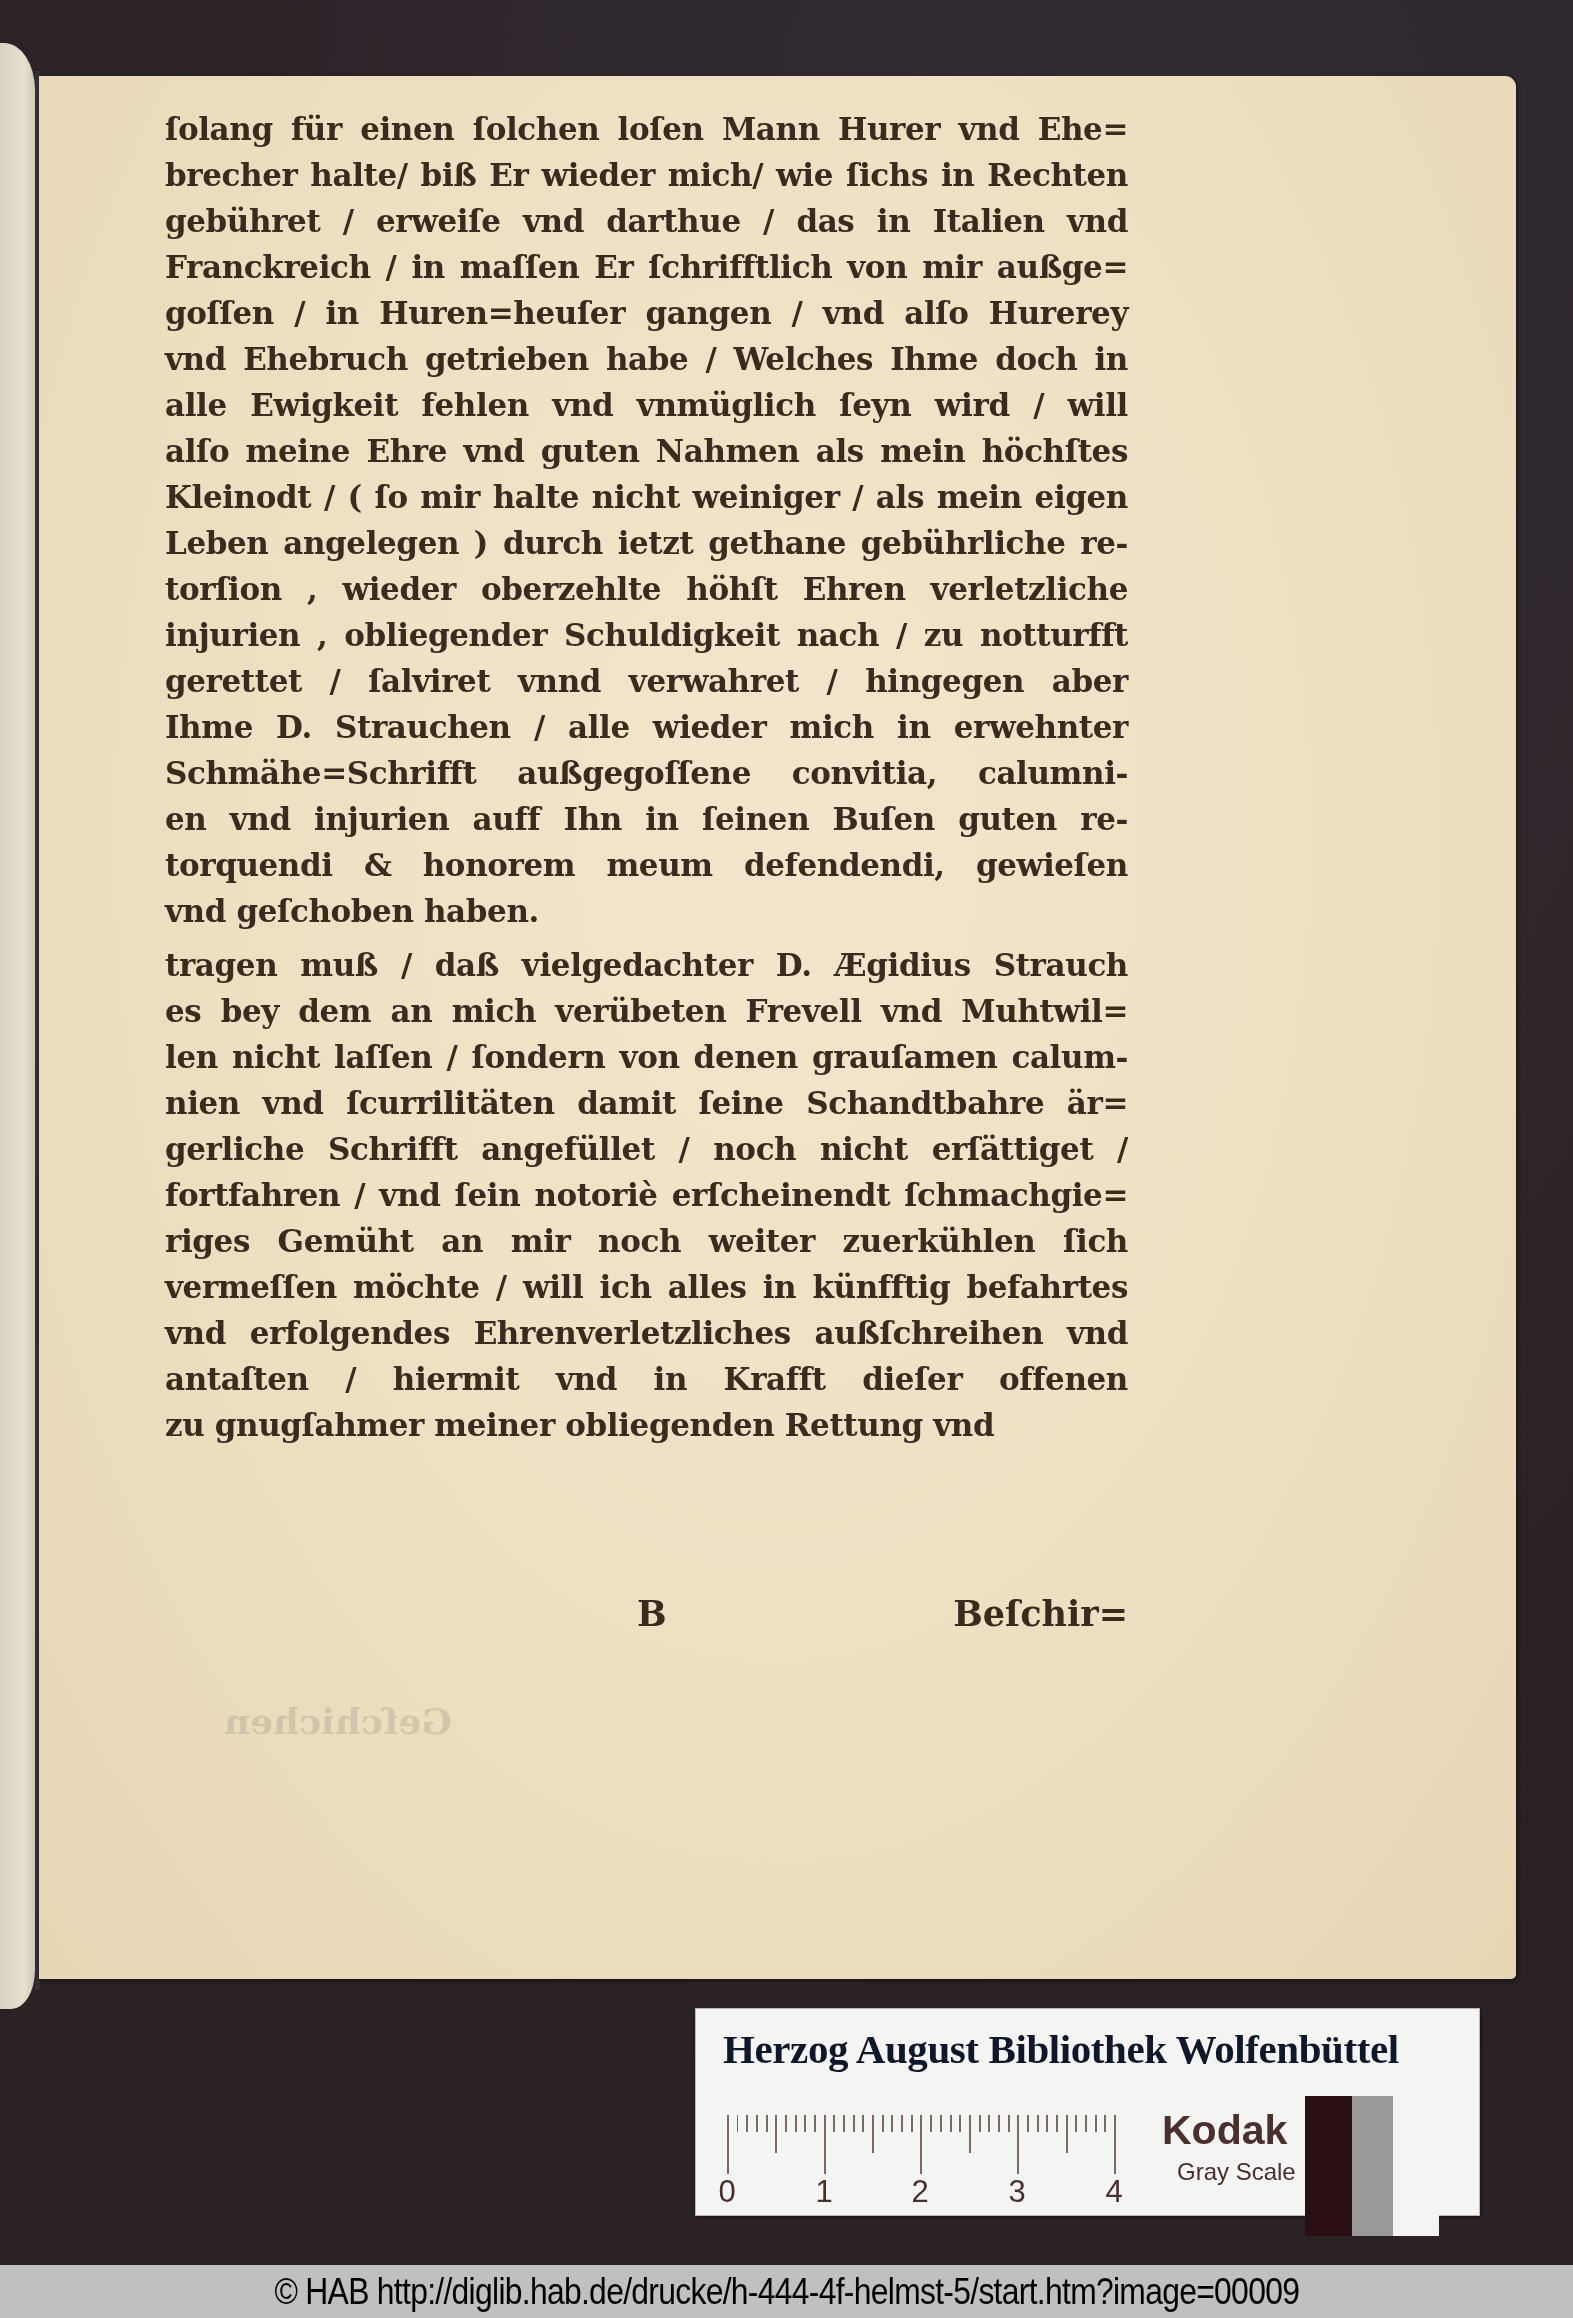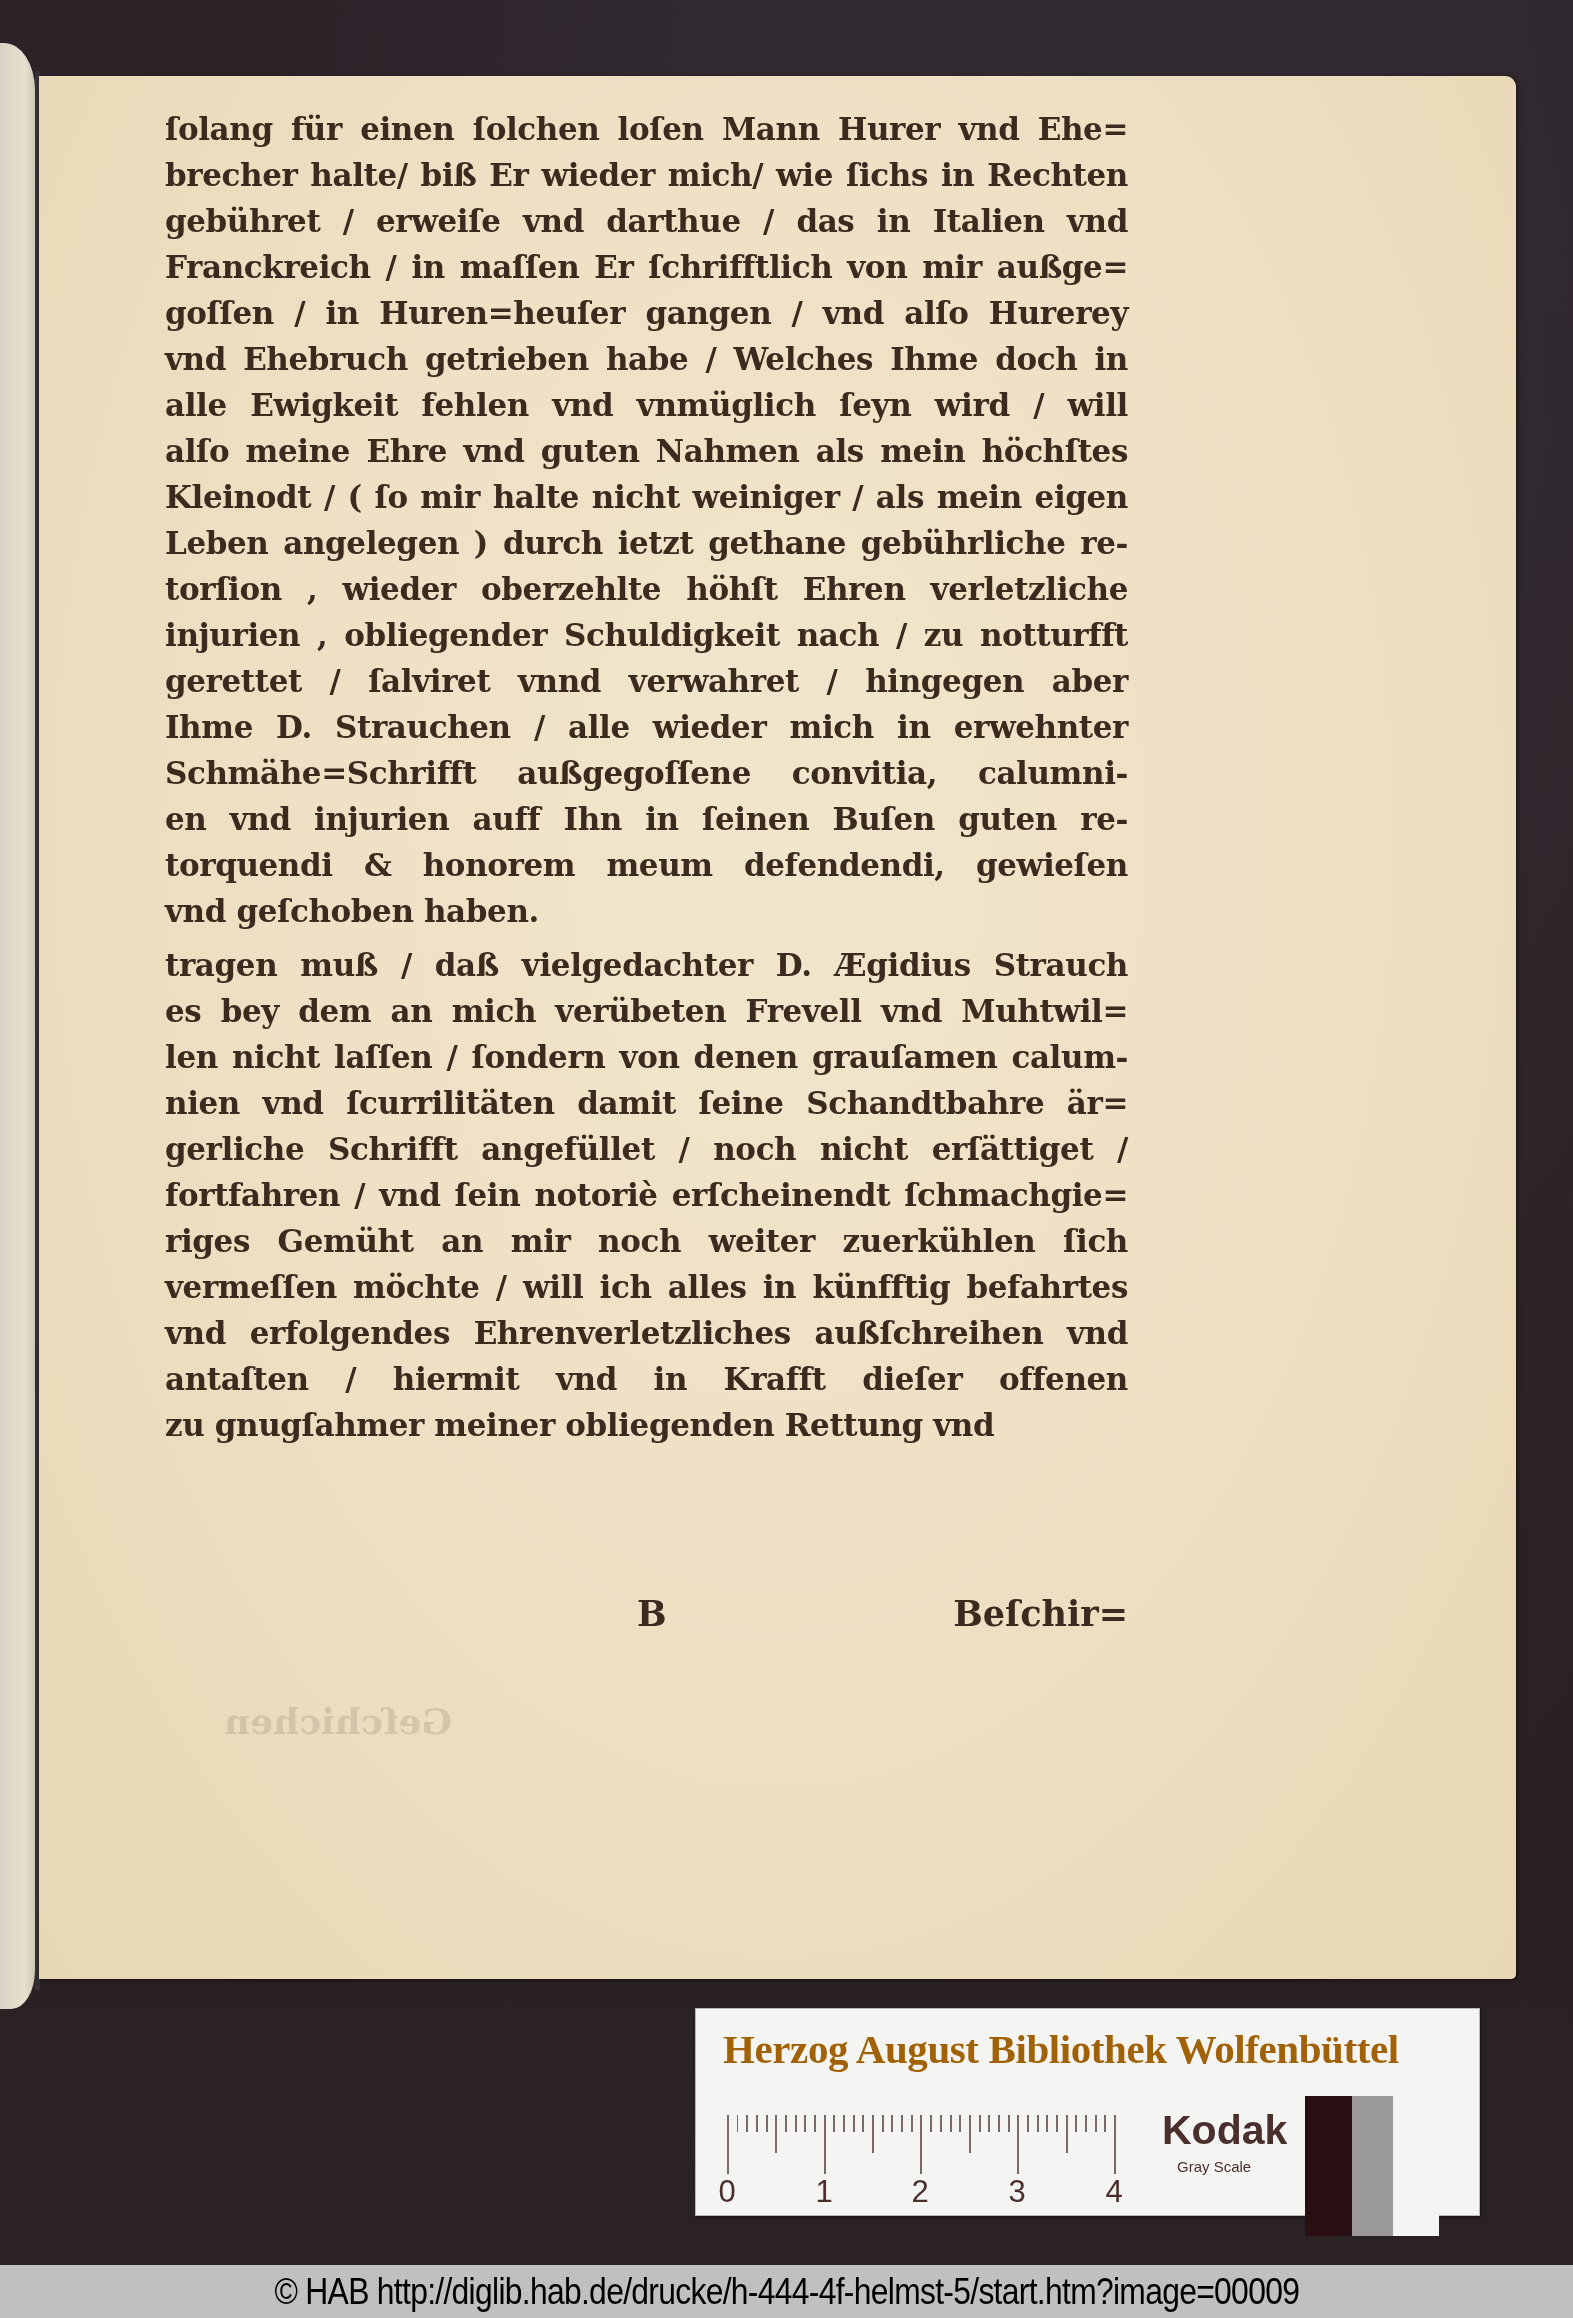--- a/index.html
+++ b/index.html
@@ -61,35 +61,35 @@
     color:#8c8070; opacity:0.25; transform:scaleX(-1);
   }
   .card {
     position:absolute; left:695px; top:2008px; width:783px; height:206px;
     background:#f4f4f2; border:0.8px solid #bdb8b2;
     box-shadow: 0.8px 0.8px 2.4px rgba(0,0,0,0.5);
   }
   .card-title {
     position:absolute; left:27px; top:15.7px;
     font-family:"Liberation Serif", serif; font-weight:bold;
-    font-size:41px; color:#a16207; letter-spacing:-0.4px; white-space:nowrap;
+    font-size:41px; color:#0f172a; letter-spacing:-0.4px; white-space:nowrap;
   }
   .ruler { position:absolute; left:31px; top:106px; width:393px; height:94px; }
   .tick { position:absolute; top:0; width:1.6px; background:#7a6a66; }
   .ruler-num {
     position:absolute; top:59px; font-family:"Liberation Sans", sans-serif;
     font-size:31px; color:#4b2f2c; transform:translateX(-50%);
   }
   .kodak {
     position:absolute; left:466px; top:98px;
     font-family:"Liberation Sans", sans-serif; font-weight:bold; font-size:41px; color:#4b2f2c;
   }
   .grayscale-label {
     position:absolute; left:481px; top:149px;
-    font-family:"Liberation Sans", sans-serif; font-size:15px; color:#4b2f2c;
+    font-family:"Liberation Sans", sans-serif; font-size:24px; color:#4b2f2c;
   }
   .swatches { position:absolute; left:609px; top:87px; height:140px; display:flex; }
   .swatch { width:49px; height:140px; }
   .swatch.s1 { width:47px; }
   .swatch.s2 { width:41px; }
   .swatch.s3 { width:46px; }
   .footer {
     position:absolute; left:0; top:2265px; width:1573px; height:53px;
     background:#c0c0c0;
     font-family:"Liberation Sans", sans-serif; font-size:37px; color:#000;

